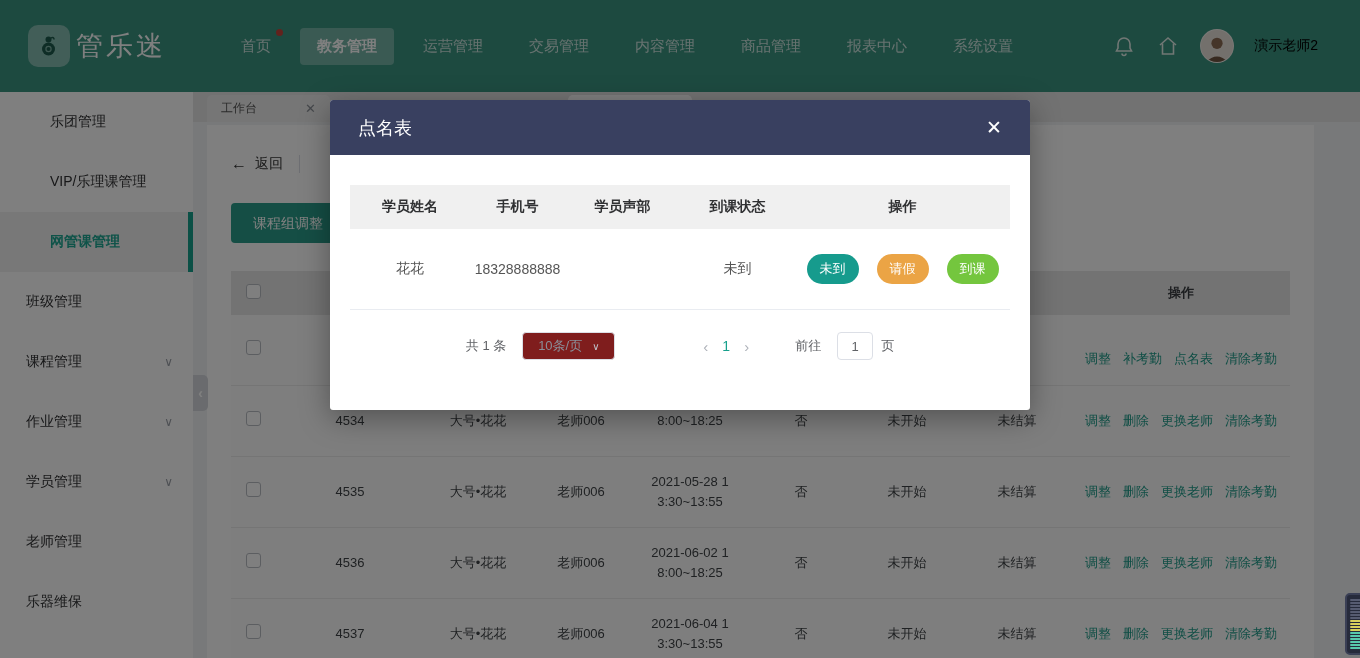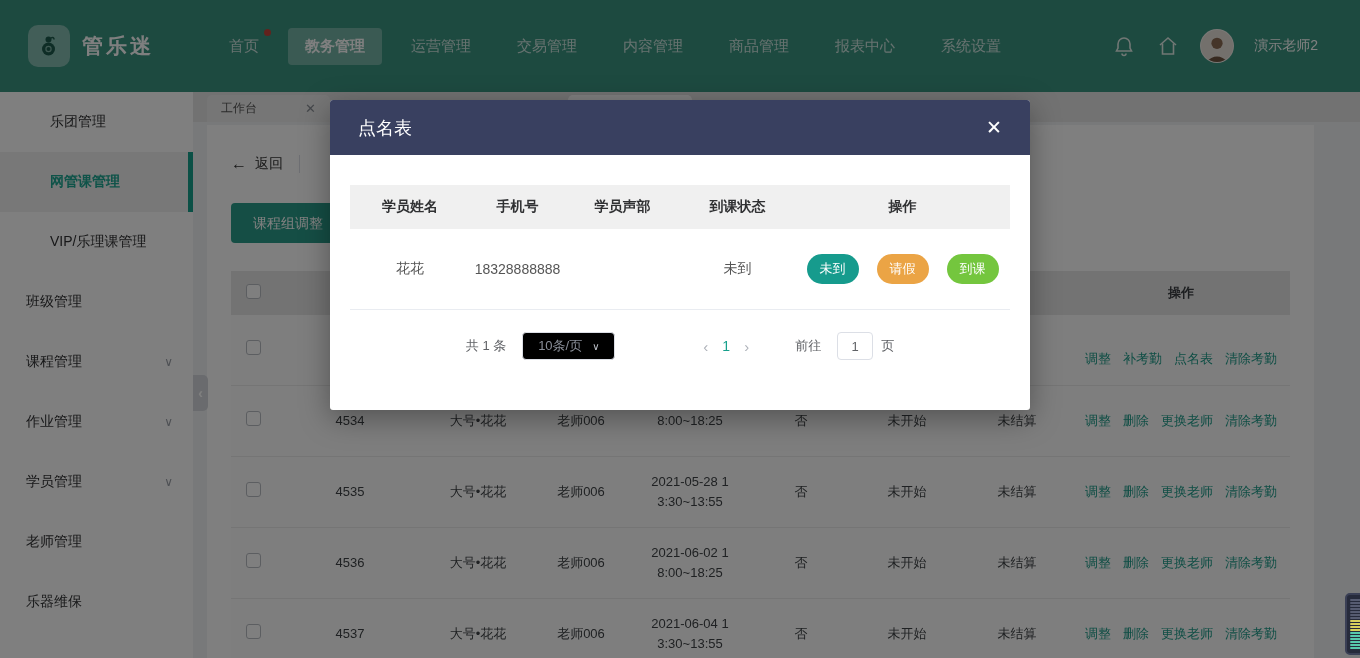--- a/index.html
+++ b/index.html
@@ -2,29 +2,29 @@
 <html><head>
 <meta charset="utf-8">
 <style>
   *{margin:0;padding:0;box-sizing:border-box}
   html,body{width:1360px;height:658px;overflow:hidden}
   body{font-family:"Liberation Sans","DejaVu Sans",sans-serif;background:#f0f2f5;position:relative}
 
   
   .navbar{height:92px;background:#3a9480;display:flex;align-items:center;padding:0 28px;position:relative}
   .logo-box{width:42px;height:42px;border-radius:10px;background:rgba(255,255,255,.38);display:flex;align-items:center;justify-content:center;flex-shrink:0}
-  .logo-text{color:#fff;font-size:21px;font-weight:700;margin-left:12px;letter-spacing:3px;white-space:nowrap}
+  .logo-text{color:#fff;font-size:27px;font-weight:400;margin-left:6px;letter-spacing:3px;white-space:nowrap}
   .nav-menu{display:flex;align-items:center;margin-left:58px;gap:12px}
   .nav-item{position:relative;color:rgba(255,255,255,.75);font-size:15px;padding:9px 17px;border-radius:4px;cursor:pointer;white-space:nowrap}
   .nav-item.active{background:rgba(255,255,255,.30);color:#fff;font-weight:700}
   .nav-badge{position:absolute;top:1px;right:5px;width:7px;height:7px;border-radius:50%;background:#c4453a}
   .nav-right{margin-left:auto;display:flex;align-items:center;gap:20px;padding-right:14px}
   .nav-icon{width:24px;height:24px;display:block}
   .avatar{width:34px;height:34px;border-radius:50%;background:#e7e1d8;overflow:hidden;display:flex;align-items:flex-end;justify-content:center;border:1px solid rgba(255,255,255,.5)}
-  .username{color:#ffffff;font-size:14px;white-space:nowrap}
+  .username{color:#000000;font-size:14px;white-space:nowrap}
 
   
   .layout{display:flex;height:566px;position:relative}
   .sidebar{width:193px;background:#ffffff;flex-shrink:0;overflow:hidden}
   .side-item{height:60px;display:flex;align-items:center;padding-left:26px;color:#303133;font-size:14px;cursor:pointer;position:relative;white-space:nowrap}
   .side-item.sub{padding-left:50px}
   .side-item.active{background:#f0f0f0;color:#1fa793;font-weight:700}
   .side-item.active::after{content:"";position:absolute;right:0;top:0;width:5px;height:100%;background:#17a08c}
   .side-chevron{margin-left:auto;margin-right:20px;color:#9ba0a8;font-size:12px;font-weight:400}
   .collapse-handle{position:absolute;left:193px;top:283px;width:15px;height:36px;background:#d4d7dc;border-radius:0 5px 5px 0;display:flex;align-items:center;justify-content:center;color:#fff;font-size:14px;font-weight:700;z-index:2;cursor:pointer}
@@ -59,21 +59,21 @@
   .modal-title{color:#fff;font-size:18px}
   .modal-close{margin-left:auto;color:#fff;font-size:19px;cursor:pointer;line-height:1}
   .m-table{margin:30px 20px 0}
   .m-thead{display:flex;height:44px;background:#f0f0f0;align-items:center}
   .m-th{font-size:14px;font-weight:700;color:#303133;text-align:center}
   .m-row{display:flex;height:81px;align-items:center;border-bottom:1px solid #e9ecf1}
   .m-cell{font-size:14px;color:#555;text-align:center}
   .pill{height:30px;width:52px;border-radius:15px;color:#fff;font-size:13px;border:none;margin:0 9px;cursor:pointer;font-family:inherit}
   .m-pagination{display:flex;align-items:center;justify-content:center;margin-top:22px;font-size:13px;color:#606266}
   .pg-total{margin-right:16px}
-  .page-size-select{width:93px;height:28px;border:1px solid #dcdfe6;border-radius:4px;display:flex;align-items:center;justify-content:center;gap:10px;color:#8a8f99;cursor:pointer;background:#000000}
+  .page-size-select{width:93px;height:28px;border:1px solid #dcdfe6;border-radius:4px;display:flex;align-items:center;justify-content:center;gap:10px;color:#8a8f99;cursor:pointer;background:#7f1d1d}
   .sel-chevron{font-size:10px;color:#c0c4cc}
   .pg-arrow{color:#aeb2b9;font-size:15px;margin:0 14px;cursor:pointer}
   .pg-arrow.prev{margin-left:88px}
   .page-num{color:#17a08c;font-size:14px;cursor:pointer}
   .goto-label{margin-left:32px;margin-right:16px}
   .goto-input{width:36px;height:28px;border:1px solid #dcdfe6;border-radius:4px;text-align:center;font-size:13px;color:#606266;font-family:inherit}
   .page-unit{margin-left:8px}
 
   
   .minimap{position:absolute;right:-7px;bottom:3px;width:22px;height:62px;background:#262a3b;border:2px solid #3a3f55;border-radius:5px;z-index:40;display:flex;flex-direction:column;justify-content:center;gap:1px;padding:4px 3px}
@@ -119,25 +119,25 @@
     </div>
     <span class="username">演示老师2</span>
   </div>
 </header>
 
 <div class="layout">
   <aside class="sidebar">
       <div class="side-item sub">
         <span>乐团管理</span>
       </div>
+      <div class="side-item sub">
+        <span>VIP/乐理课管理</span>
+      </div>
       <div class="side-item sub active">
         <span>网管课管理</span>
-      </div>
-      <div class="side-item sub">
-        <span>VIP/乐理课管理</span>
       </div>
       <div class="side-item">
         <span>班级管理</span>
       </div>
       <div class="side-item">
         <span>课程管理</span>
         <span class="side-chevron">∨</span>
       </div>
       <div class="side-item">
         <span>作业管理</span>

